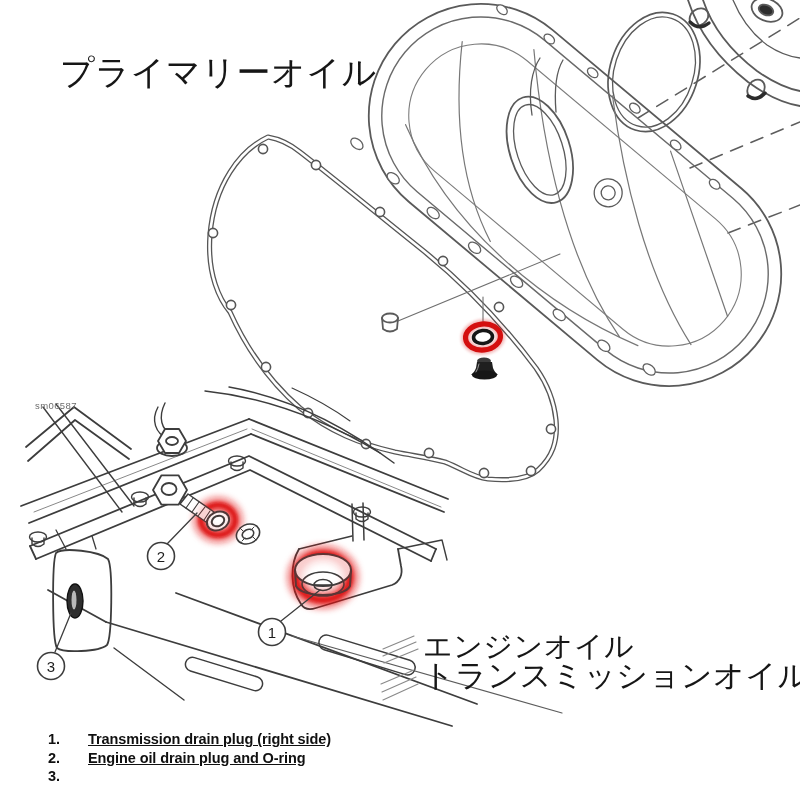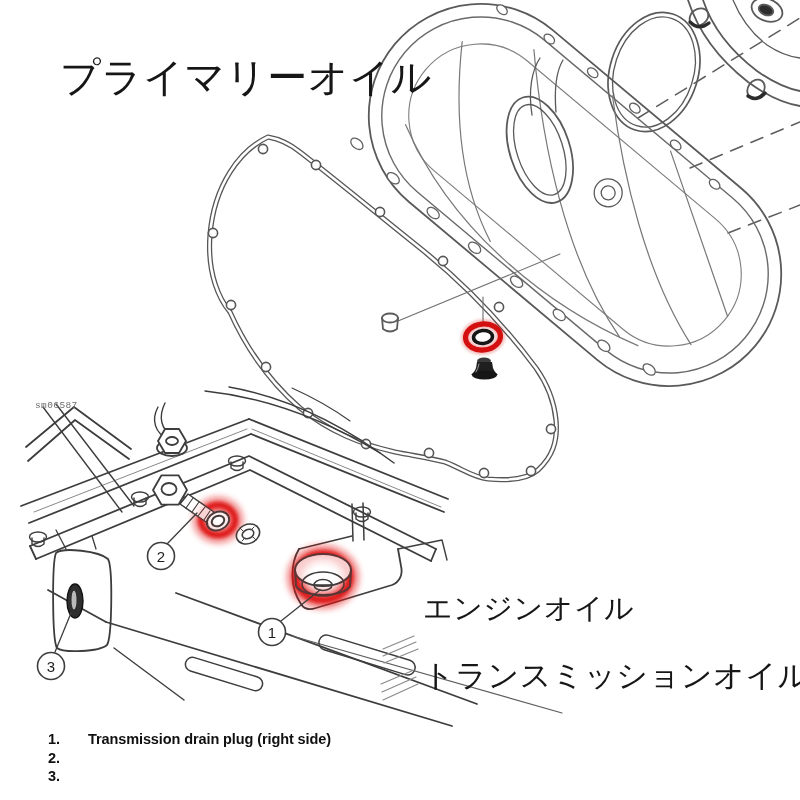--- a/index.html
+++ b/index.html
@@ -1,30 +1,30 @@
 <!DOCTYPE html>
 <html><head>
 <meta charset="utf-8">
 <style>
   html,body{margin:0;padding:0;background:#fff;}
   .stage{position:relative;width:800px;height:800px;background:#ffffff;overflow:hidden;
          font-family:"Liberation Sans",sans-serif;}
   .stage svg{position:absolute;left:0;top:0;}
   .jp-label{position:absolute;font-family:"DejaVu Sans",sans-serif;color:#161616;
             white-space:nowrap;letter-spacing:0.5px;}
-  .jp-primary{left:60px;top:50px;font-size:40px;}
-  .jp-engine{left:423px;top:589px;font-size:29px;}
+  .jp-primary{left:60px;top:50px;font-size:34px;}
+  .jp-engine{left:423px;top:627px;font-size:29px;}
   .jp-trans{left:423px;top:655px;font-size:31px;}
   .legend{position:absolute;left:0;top:732px;width:560px;color:#101010;
           font-family:"Liberation Sans",sans-serif;font-weight:bold;font-size:14.5px;}
   .legend-row{display:flex;line-height:15px;margin-bottom:3.5px;}
   .legend-num{margin-left:48px;width:40px;flex:0 0 40px;}
-  .legend-text{flex:1;letter-spacing:-0.1px;}
+  .legend-text{flex:1;letter-spacing:-0.1px;text-decoration:underline;}
   .watermark{position:absolute;left:35px;top:400px;font-size:9.5px;color:#6d6d6d;
-             font-family:Liberation Mono, monospace;letter-spacing:0.4px;}
+             font-family:Liberation Sans, sans-serif;letter-spacing:0.4px;}
 </style>
 </head>
 <body>
 
 <div class="stage">
 
   <svg width="800" height="800" viewBox="0 0 800 800">
     <defs>
       <filter id="b4" x="-80%" y="-80%" width="260%" height="260%">
           <feGaussianBlur stdDeviation="4.4"></feGaussianBlur>
@@ -281,18 +281,19 @@
   <div class="jp-label jp-trans">トランスミッションオイル</div>
   <div class="watermark">sm06587</div>
 
   <div class="legend">
     <div class="legend-row">
       <span class="legend-num">1.</span>
       <span class="legend-text">Transmission drain plug (right side)</span>
     </div>
     <div class="legend-row">
       <span class="legend-num">2.</span>
+      <span class="legend-text">Engine oil drain plug and O-ring</span>
     </div>
     <div class="legend-row">
       <span class="legend-num">3.</span>
     </div>
   </div>
 </div>
 
 </body></html>

